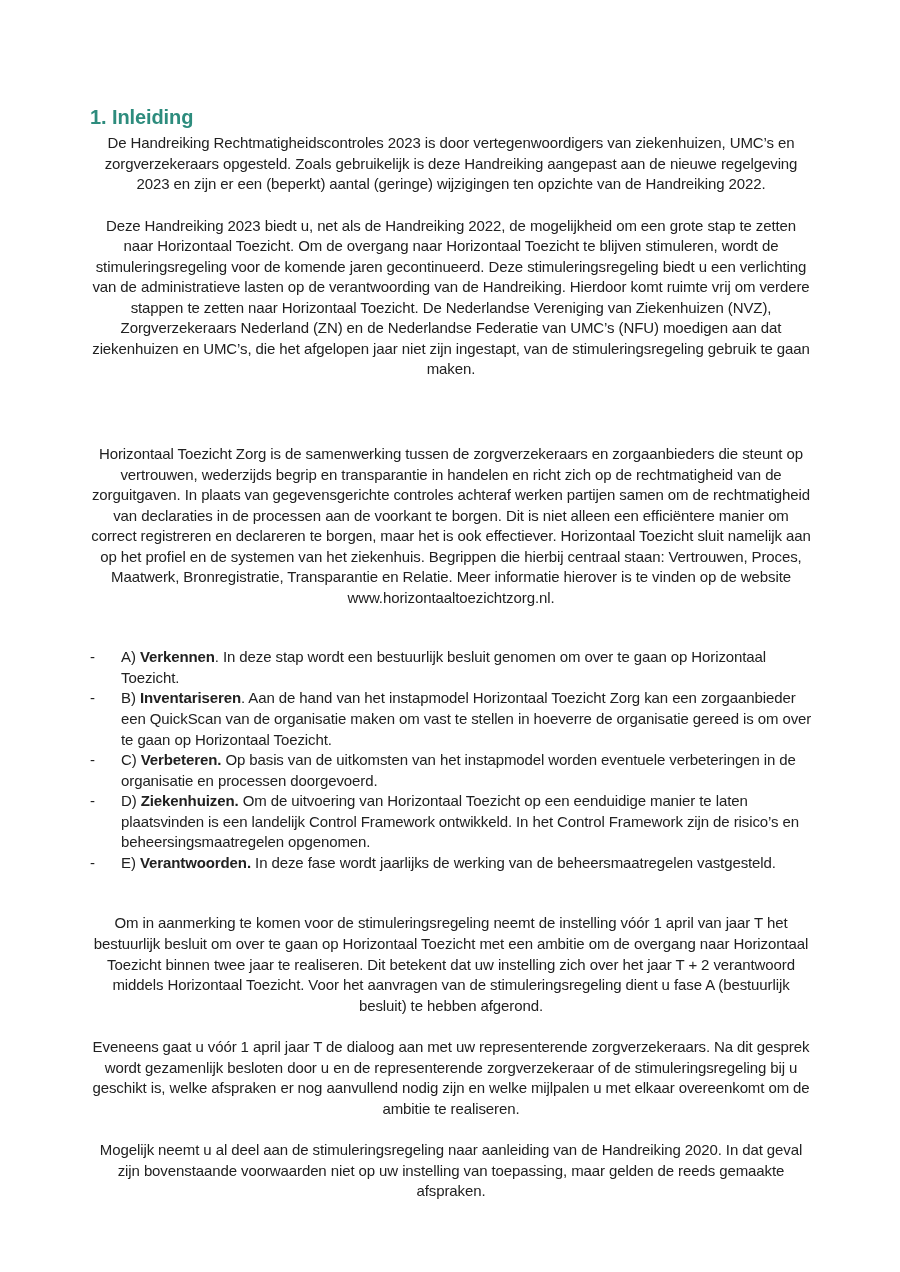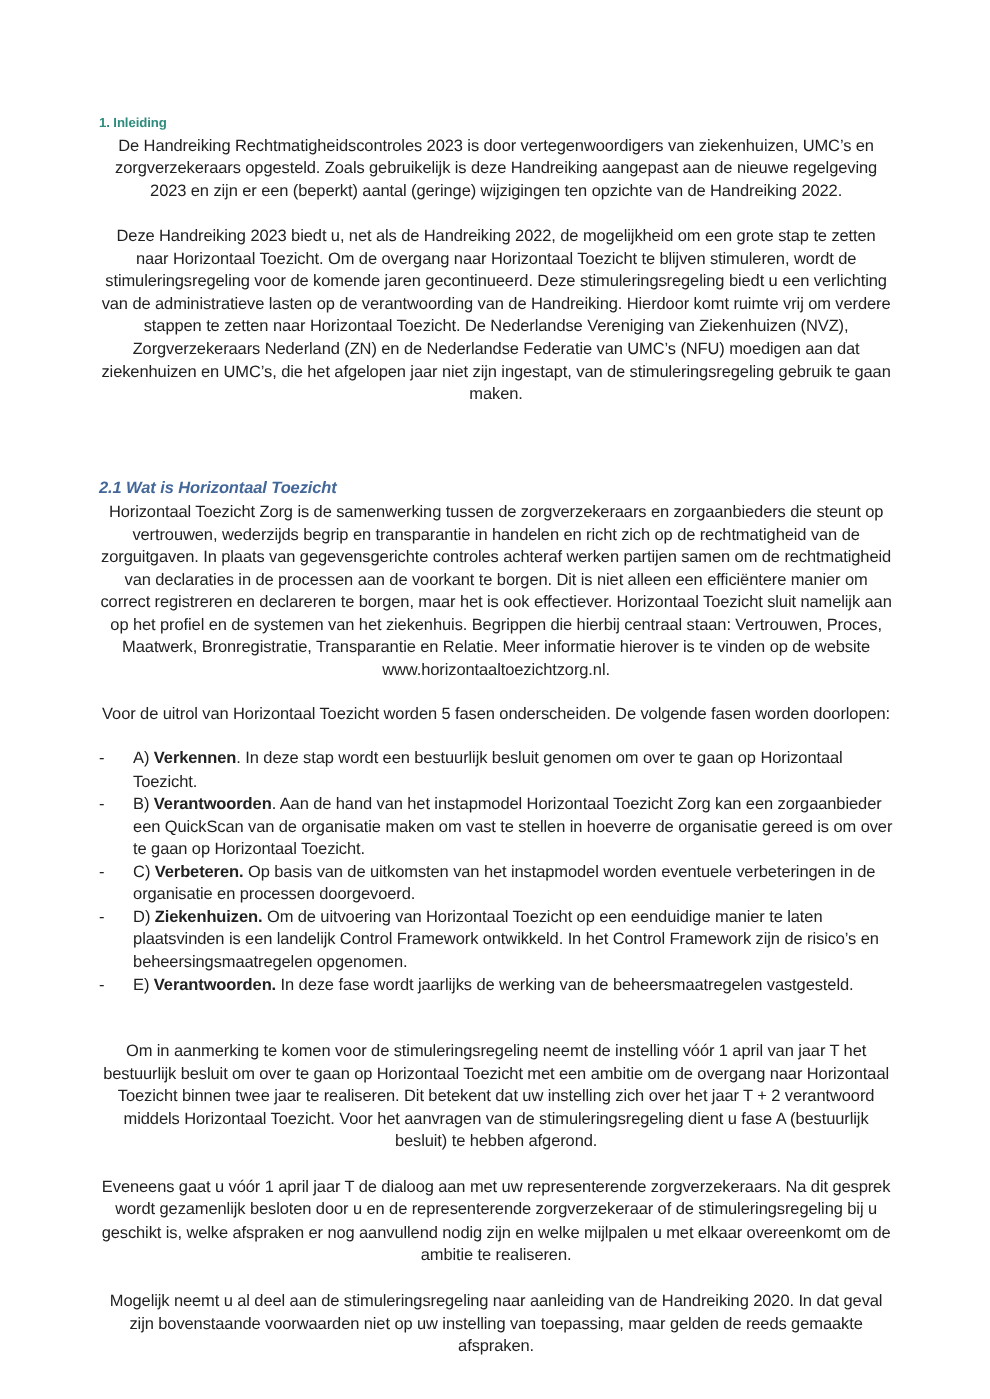--- a/index.html
+++ b/index.html
@@ -12,21 +12,21 @@
     overflow: hidden;
   }
   .page {
     box-sizing: border-box;
     width: 900px;
     height: 1272px;
     padding: 104px 88px 0 90px;
     background: #ffffff;
   }
   .h-main {
-    font-size: 12px;
+    font-size: 20px;
     font-weight: 700;
     color: #2d8c7d;
     line-height: 1.3;
     letter-spacing: -0.1px;
     margin: 0;
   }
   .h-sub {
     font-size: 15px;
     font-weight: 700;
     font-style: italic;
@@ -75,37 +75,35 @@
 
   <div class="h-main mb-small">1. Inleiding</div>
   <p class="para mb-line">De Handreiking Rechtmatigheidscontroles 2023 is door vertegenwoordigers van ziekenhuizen, UMC’s en zorgverzekeraars opgesteld. Zoals gebruikelijk is deze Handreiking aangepast aan de nieuwe regelgeving 2023 en zijn er een (beperkt) aantal (geringe) wijzigingen ten opzichte van de Handreiking 2022.</p>
   <p class="para">Deze Handreiking 2023 biedt u, net als de Handreiking 2022, de mogelijkheid om een grote stap te zetten naar Horizontaal Toezicht. Om de overgang naar Horizontaal Toezicht te blijven stimuleren, wordt de stimuleringsregeling voor de komende jaren gecontinueerd. Deze stimuleringsregeling biedt u een verlichting van de administratieve lasten op de verantwoording van de Handreiking. Hierdoor komt ruimte vrij om verdere stappen te zetten naar Horizontaal Toezicht. De Nederlandse Vereniging van Ziekenhuizen (NVZ), Zorgverzekeraars Nederland (ZN) en de Nederlandse Federatie van UMC’s (NFU) moedigen aan dat ziekenhuizen en UMC’s, die het afgelopen jaar niet zijn ingestapt, van de stimuleringsregeling gebruik te gaan maken.</p>
 
   <div class="gap-section"></div>
 
 
   <div class="gap-sub"></div>
 
-  <div class="h-sub mb-small">2.1 Wat is Horizontaal Toezicht</div>
   <p class="para">Horizontaal Toezicht Zorg is de samenwerking tussen de zorgverzekeraars en zorgaanbieders die steunt op vertrouwen, wederzijds begrip en transparantie in handelen en richt zich op de rechtmatigheid van de zorguitgaven. In plaats van gegevensgerichte controles achteraf werken partijen samen om de rechtmatigheid van declaraties in de processen aan de voorkant te borgen. Dit is niet alleen een efficiëntere manier om correct registreren en declareren te borgen, maar het is ook effectiever. Horizontaal Toezicht sluit namelijk aan op het profiel en de systemen van het ziekenhuis. Begrippen die hierbij centraal staan: Vertrouwen, Proces, Maatwerk, Bronregistratie, Transparantie en Relatie. Meer informatie hierover is te vinden op de website www.horizontaaltoezichtzorg.nl.</p>
 
   <div class="gap-before-sub"></div>
 
-  <p class="para">Voor de uitrol van Horizontaal Toezicht worden 5 fasen onderscheiden. De volgende fasen worden doorlopen:</p>
 
   <div class="bullets">
     <div class="bullet">
       <span class="marker">-</span>
         <span class="indent"></span>
       <span class="content"><span>A) </span><b>Verkennen</b><span>. In deze stap wordt een bestuurlijk besluit genomen om over te gaan op Horizontaal Toezicht.</span></span>
     </div>
     <div class="bullet">
       <span class="marker">-</span>
         <span class="indent"></span>
-      <span class="content"><span>B) </span><b>Verantwoorden</b><span>. Aan de hand van het instapmodel Horizontaal Toezicht Zorg kan een zorgaanbieder een QuickScan van de organisatie maken om vast te stellen in hoeverre de organisatie gereed is om over te gaan op Horizontaal Toezicht.</span></span>
+      <span class="content"><span>B) </span><b>Inventariseren</b><span>. Aan de hand van het instapmodel Horizontaal Toezicht Zorg kan een zorgaanbieder een QuickScan van de organisatie maken om vast te stellen in hoeverre de organisatie gereed is om over te gaan op Horizontaal Toezicht.</span></span>
     </div>
     <div class="bullet">
       <span class="marker">-</span>
         <span class="indent"></span>
       <span class="content"><span>C) </span><b>Verbeteren.</b><span> Op basis van de uitkomsten van het instapmodel worden eventuele verbeteringen in de organisatie en processen doorgevoerd.</span></span>
     </div>
     <div class="bullet">
       <span class="marker">-</span>
         <span class="indent"></span>
       <span class="content"><span>D) </span><b>Ziekenhuizen.</b><span> Om de uitvoering van Horizontaal Toezicht op een eenduidige manier te laten plaatsvinden is een landelijk Control Framework ontwikkeld. In het Control Framework zijn de risico’s en beheersingsmaatregelen opgenomen.</span></span>

